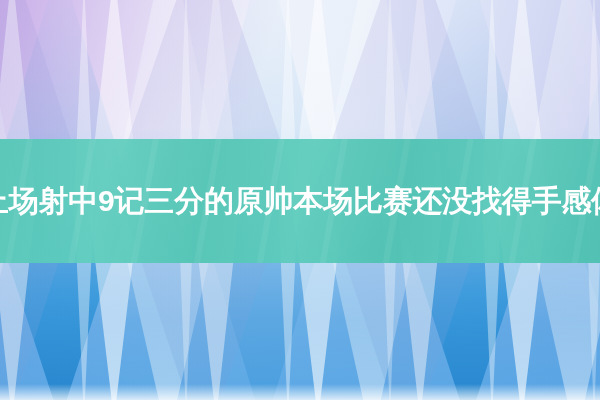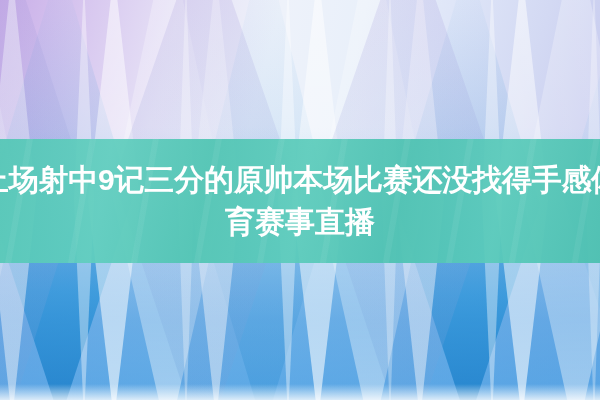--- a/index.html
+++ b/index.html
@@ -208,19 +208,18 @@
       <polygon points="528,-20 538,200 528,420 518,200" fill="#ffffff" fill-opacity="0.38"></polygon>
       <polygon points="222,-20 230,200 222,420 214,200" fill="#ffffff" fill-opacity="0.30"></polygon>
       <polygon points="426,-20 434,200 426,420 418,200" fill="#ffffff" fill-opacity="0.30"></polygon>
       <polygon points="630,-20 638,200 630,420 622,200" fill="#ffffff" fill-opacity="0.30"></polygon>
       <polygon points="18,-20 26,200 18,420 10,200" fill="#ffffff" fill-opacity="0.30"></polygon>
     </svg>
   </div>
 
   <div id="text-band">
     <div class="headline" id="headline-line1">上场射中9记三分的原帅本场比赛还没找得手感体</div>
-    <div class="headline" id="headline-line2">育赛事直播</div>
   </div>
 
   <div id="bottom-haze"></div>
   <div id="watermark"> </div>
 
 </div>
 
 </body></html>

